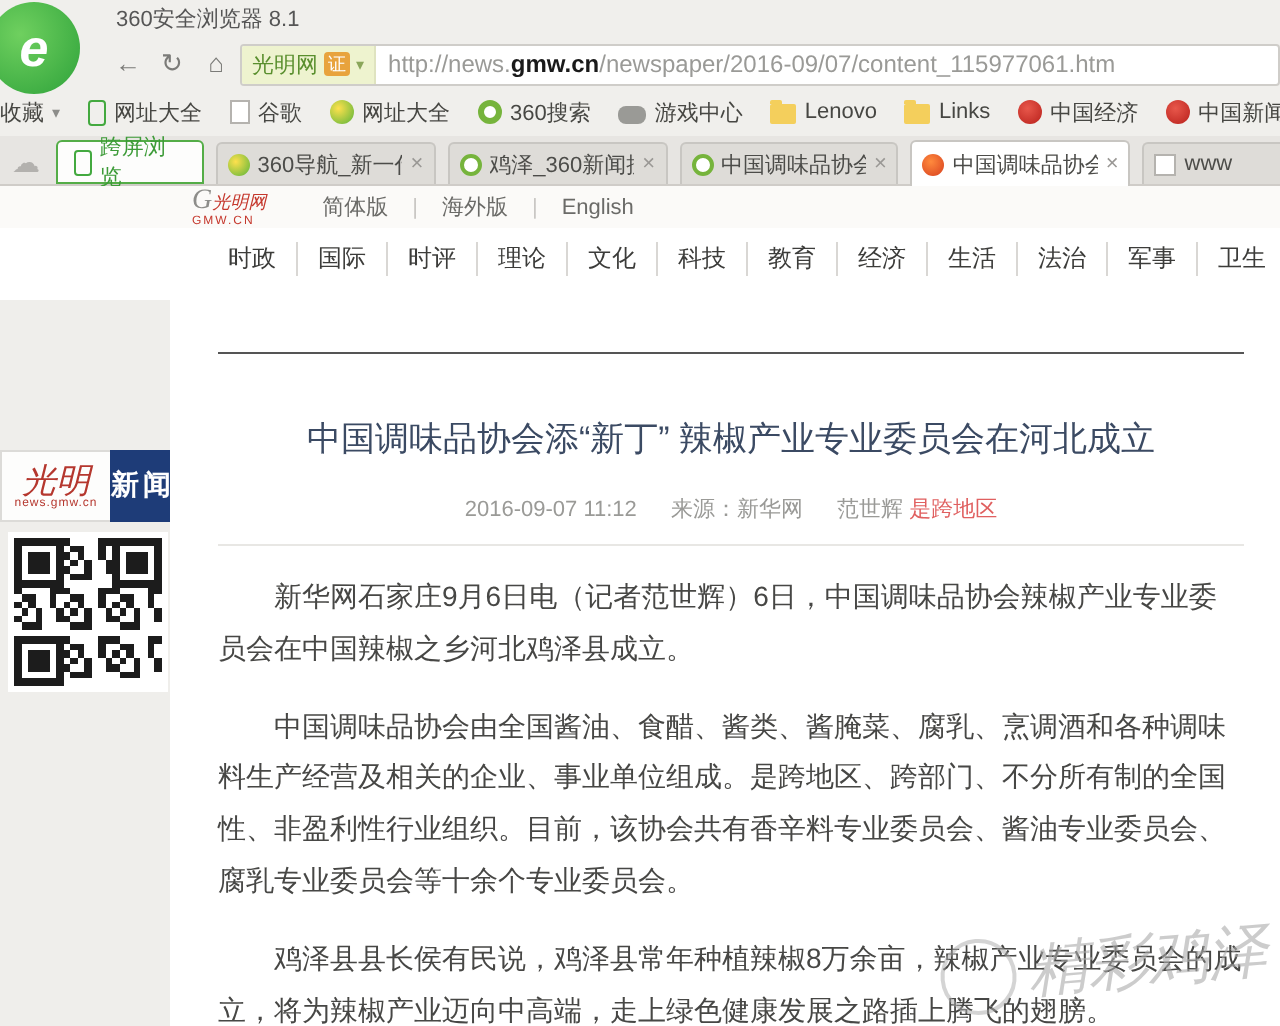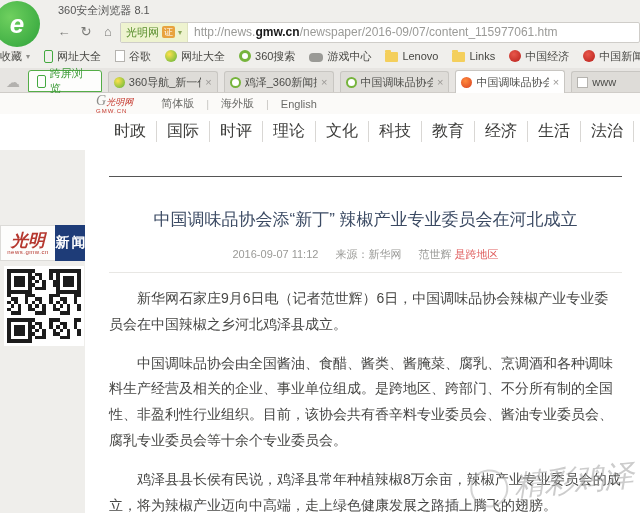--- a/index.html
+++ b/index.html
@@ -66,21 +66,21 @@
   .gmwlogo .row1{display:flex;align-items:baseline;}
   .gmwlogo .g{font-size:14px;color:#8d8d8a;font-style:italic;font-family:"Liberation Serif","DejaVu Serif",serif;}
   .gmwlogo .cn{font-size:9px;color:#c5372c;font-style:italic;}
   .gmwlogo .sub{font-size:6px;color:#c5372c;letter-spacing:1px;}
   .hlinks{display:flex;align-items:center;}
   .hlink{padding:0 12px;}
   .hsep{color:#c9c7c4;}
 
   
   .sitenav{position:absolute;left:0;top:114px;width:640px;height:36px;background:#fff;
-    font-size:16px;color:#3c3c3a;text-align:right;}
+    font-size:12px;color:#3c3c3a;text-align:right;}
   .sitenav ul{list-style:none;margin:0;padding:7px 0 0 104px;display:flex;white-space:nowrap;}
   .sitenav li{padding:0 10px;border-right:1px solid #d9d7d4;}
   .sitenav li:last-child{border-right:none;}
 
   
   .page{position:absolute;left:0;top:150px;width:640px;height:363px;background:#efeeeb;}
   .article{position:absolute;left:85px;top:0;width:555px;height:363px;background:#fff;
     box-sizing:border-box;padding:20px 18px 0 24px;}
   .crumb{font-size:12px;color:#807f7c;}
   .rule{border-bottom:1px solid #555;margin-top:6px;}
@@ -91,21 +91,21 @@
   .ameta .sep{display:inline-block;width:14px;}
   .ameta .red{color:#e06060;}
   .abody{font-size:14px;color:#474745;line-height:1.85;}
   .abody p{text-indent:2em;margin:13px 0;}
 
   
   .sharebox{position:absolute;left:0;top:75px;width:88px;}
   .sbanner{display:flex;height:36px;}
   .sbanner .left{width:54px;background:#fdfdfc;border:1px solid #dcdbd8;border-right:none;
     display:flex;flex-direction:column;align-items:center;justify-content:center;line-height:1;}
-  .sbanner .gm{font-family:"Liberation Serif","DejaVu Serif",serif;font-style:italic;font-weight:bold;
+  .sbanner .gm{font-family:"Liberation Serif","DejaVu Serif",serif;font-style:italic;font-weight:normal;
     font-size:17px;color:#b5372e;}
   .sbanner .gsub{font-size:6px;color:#b5372e;letter-spacing:.5px;}
   .sbanner .right{flex:1;background:#1e3c78;color:#fff;display:flex;align-items:center;justify-content:center;
     font-size:14px;font-weight:bold;letter-spacing:2px;}
   .qr{margin:5px 0 0 4px;width:80px;height:80px;background:#fff;padding:3px;box-sizing:border-box;
     display:grid;grid-template-columns:repeat(21,1fr);grid-template-rows:repeat(21,1fr);}
   .qr i{background:#1c1c1c;}
 
   
   .watermark{position:absolute;right:6px;bottom:10px;display:flex;align-items:center;gap:6px;

